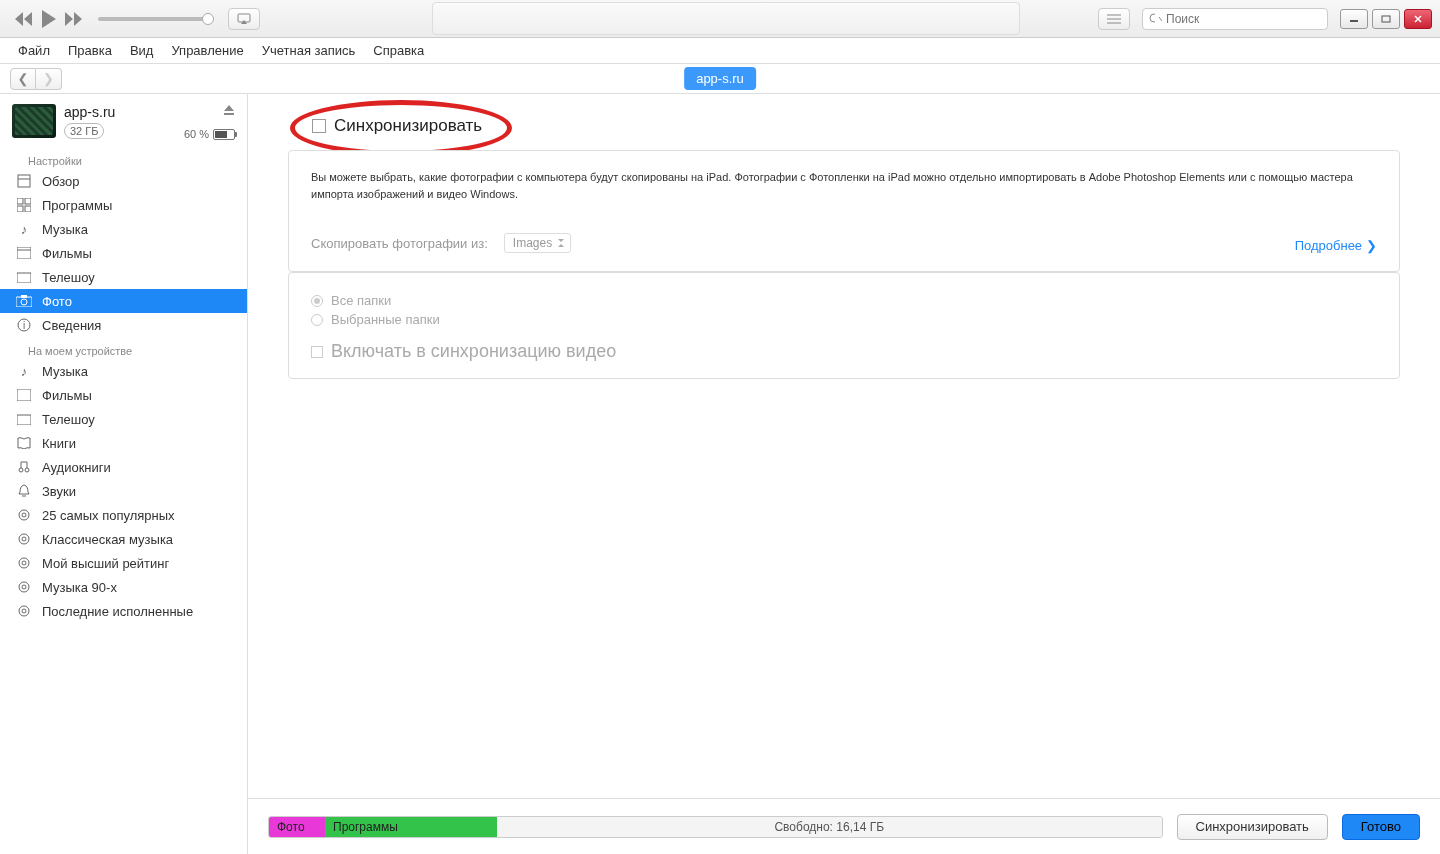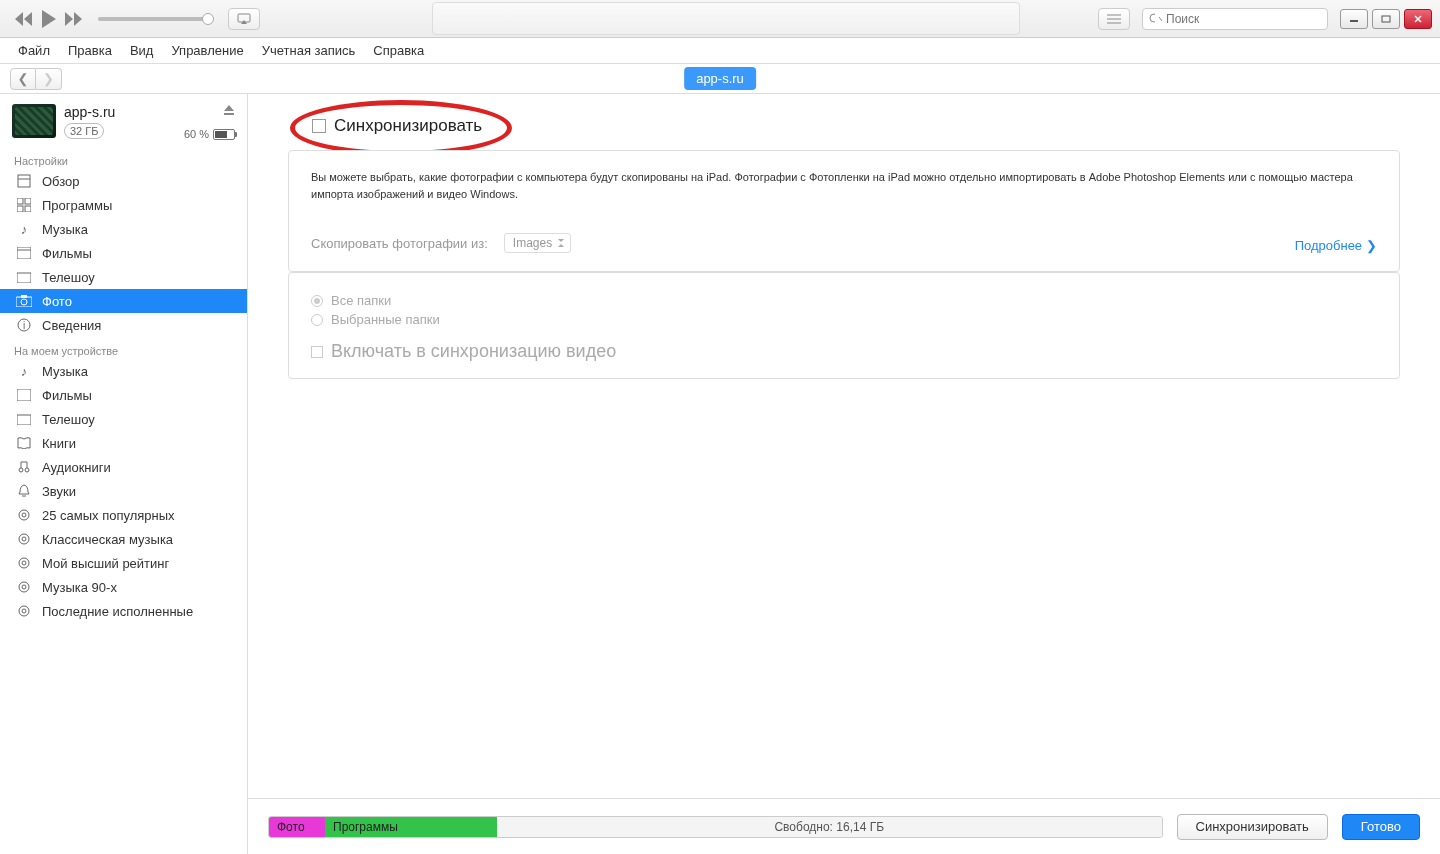--- a/index.html
+++ b/index.html
@@ -44,21 +44,21 @@
 .device-info { flex:1; }
 .device-name { font-size:14px; color:#222; }
 .device-meta { display:flex; align-items:center; gap:6px; margin-top:3px; }
 .capacity-badge { border:1px solid #bbb; border-radius:8px; padding:1px 5px; font-size:11px; color:#666; }
 .battery-row { display:flex; align-items:center; gap:4px; font-size:11px; color:#666; margin-left:auto; }
 .battery-icon { width:22px; height:11px; border:1px solid #777; border-radius:2px; position:relative; }
 .battery-icon::after { content:""; position:absolute; right:-3px; top:2px; width:2px; height:5px; background:#777; border-radius:0 1px 1px 0; }
 .battery-fill { position:absolute; left:1px; top:1px; bottom:1px; width:60%; background:#555; }
 .eject { position:absolute; right:12px; top:10px; color:#888; }
 
-.section-label { font-size:11px; color:#888; padding:8px 12px 2px 14px; }
+.section-label { font-size:11px; color:#888; padding:8px 12px 2px 28px; }
 .side-item { display:flex; align-items:center; gap:10px; padding:4px 12px 4px 16px; height:24px; font-size:13px; color:#333; cursor:default; }
 .side-item.selected { background:#1e88f7; color:#fff; }
 .side-icon { width:16px; height:16px; display:flex; align-items:center; justify-content:center; color:#666; }
 .side-item.selected .side-icon { color:#fff; }
 
 .content { flex:1; position:relative; padding:14px 40px 0 40px; overflow:auto; }
 .sync-row { display:flex; align-items:center; gap:8px; margin:8px 0 14px 24px; font-size:17px; color:#222; position:relative; }
 .sync-checkbox { width:14px; height:14px; border:1px solid #999; background:#fff; }
 .red-circle { position:absolute; left:-22px; top:-16px; width:222px; height:56px; border:5px solid #d22; border-radius:50%; pointer-events:none; }
 
@@ -78,21 +78,21 @@
 .check { width:12px; height:12px; border:1px solid #ccc; }
 
 
 .bottom-bar { position:absolute; left:248px; right:0; bottom:0; height:56px; border-top:1px solid #ddd; background:#fff; display:flex; align-items:center; padding:0 20px; gap:14px; }
 .storage-bar { flex:1; height:22px; border:1px solid #ccc; border-radius:3px; display:flex; overflow:hidden; font-size:12px; }
 .seg { display:flex; align-items:center; padding:0 8px; color:#333; white-space:nowrap; }
 .seg-photo { background:#e838d8; width:56px; color:#222; }
 .seg-apps { background:#33c24a; width:172px; color:#222; }
 .seg-free { background:#f4f4f4; flex:1; justify-content:center; color:#555; font-weight:400; }
 .btn { height:26px; padding:0 18px; border:1px solid #bbb; border-radius:4px; background:linear-gradient(#fff,#f0f0f0); font-size:13px; display:flex; align-items:center; }
-.btn-primary { background:#1e88f7; color:#ffffff; border-color:#0a6ae0;text-align:center; }
+.btn-primary { background:#1e88f7; color:#000000; border-color:#0a6ae0;text-align:center; }
 
 svg { display:block; }
 </style>
 </head>
 <body>
 
 <div class="top-toolbar">
   <div class="playback-controls">
     <span class="play-btn">
         <svg width="20" height="14">

